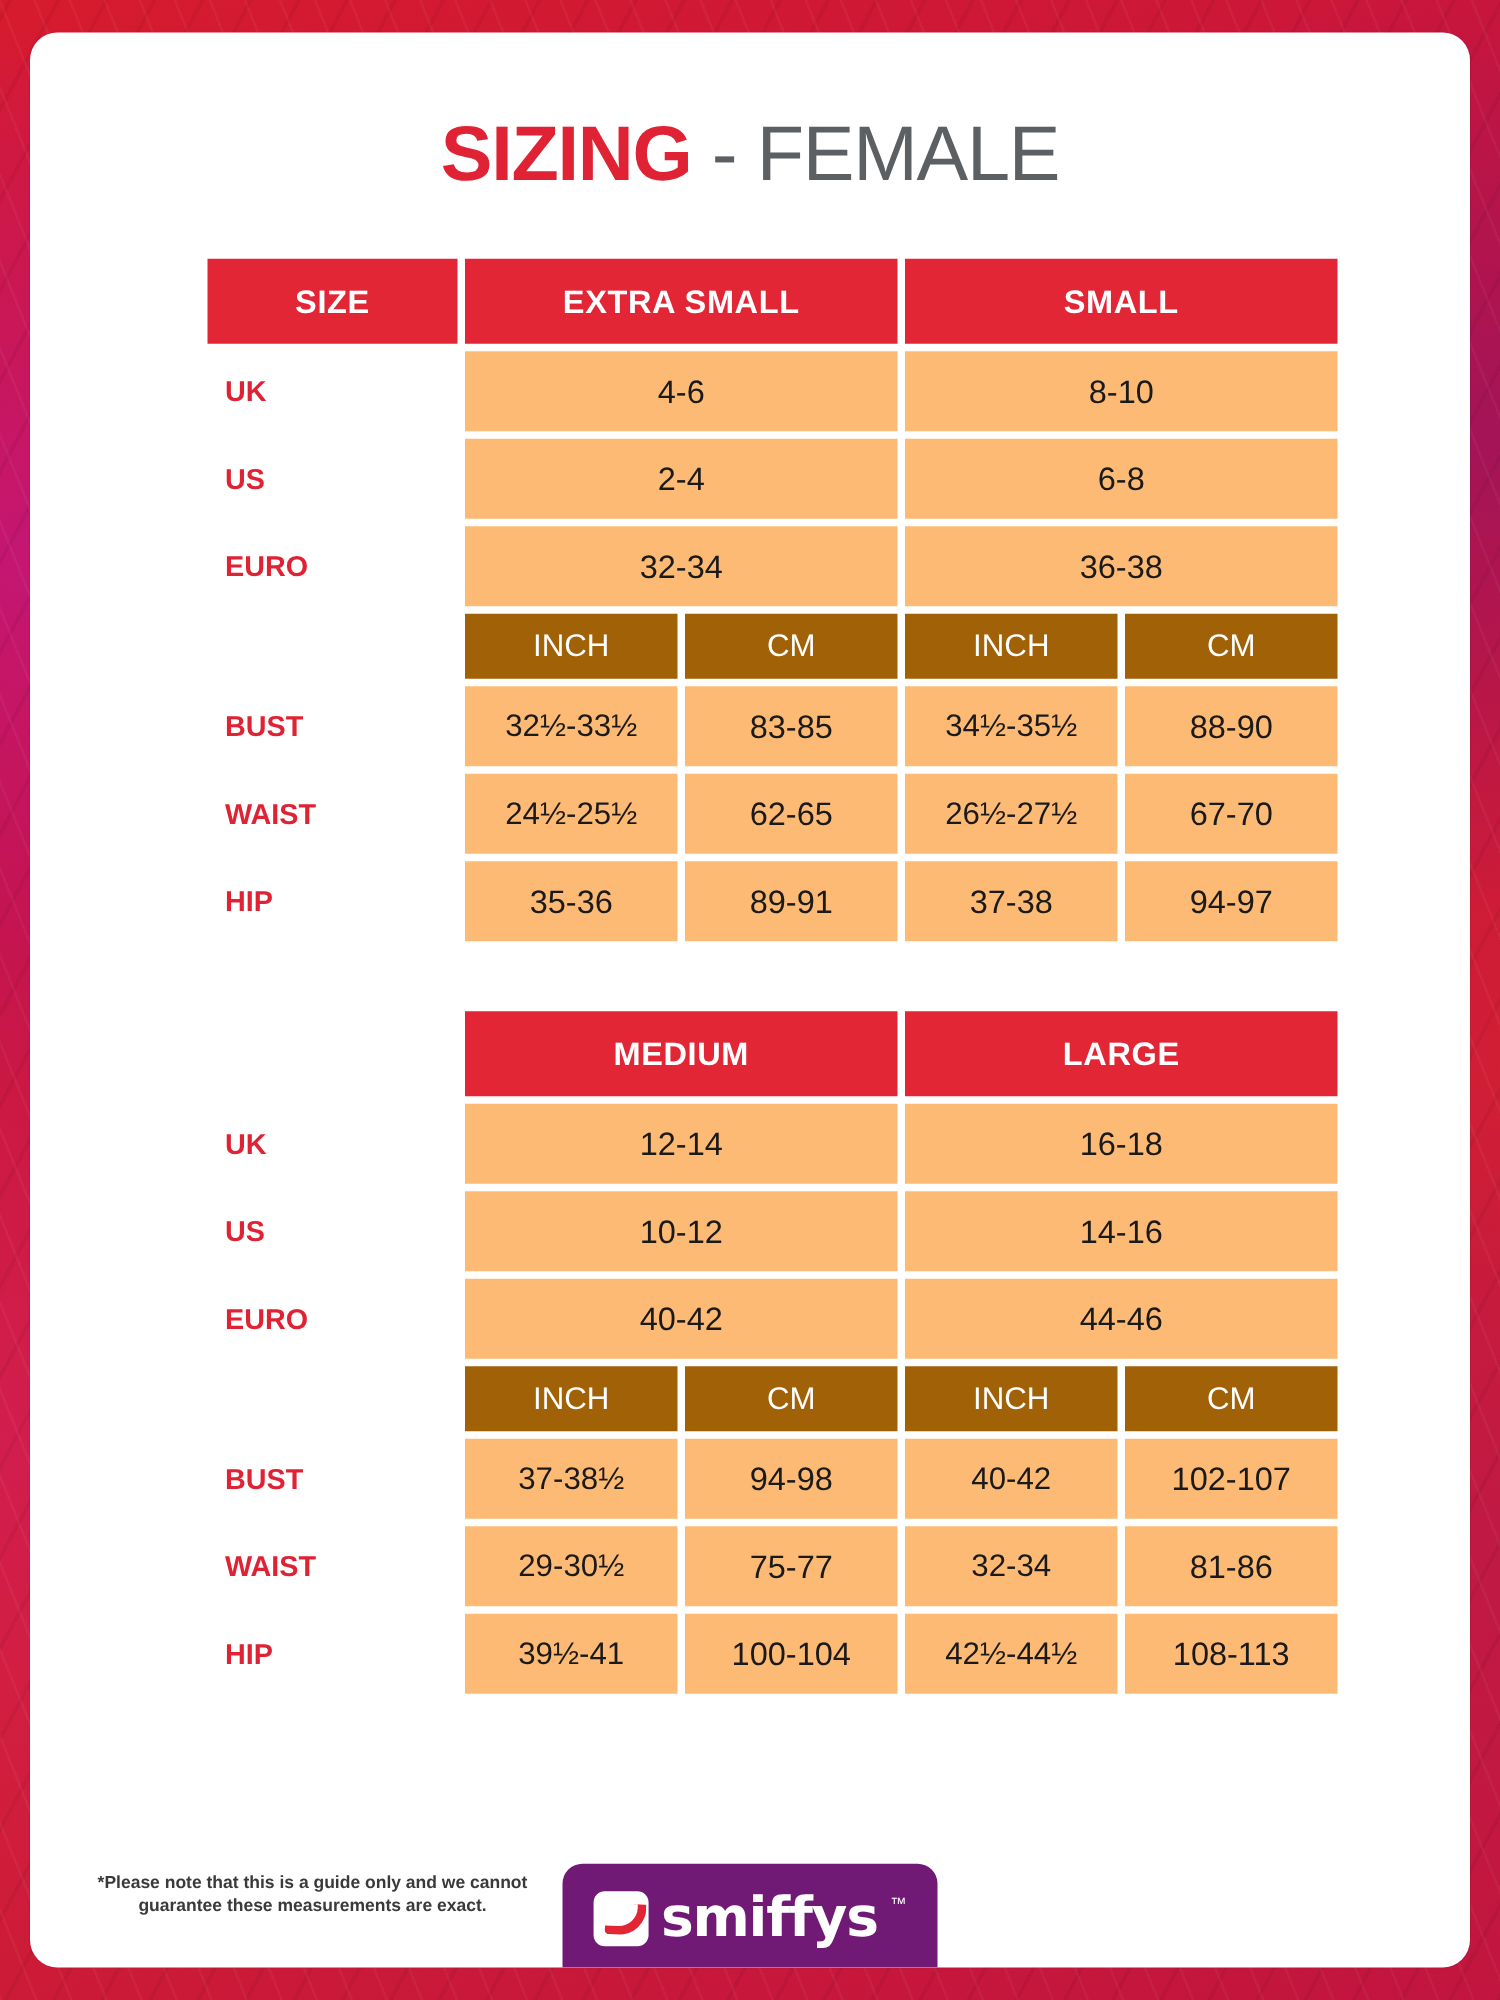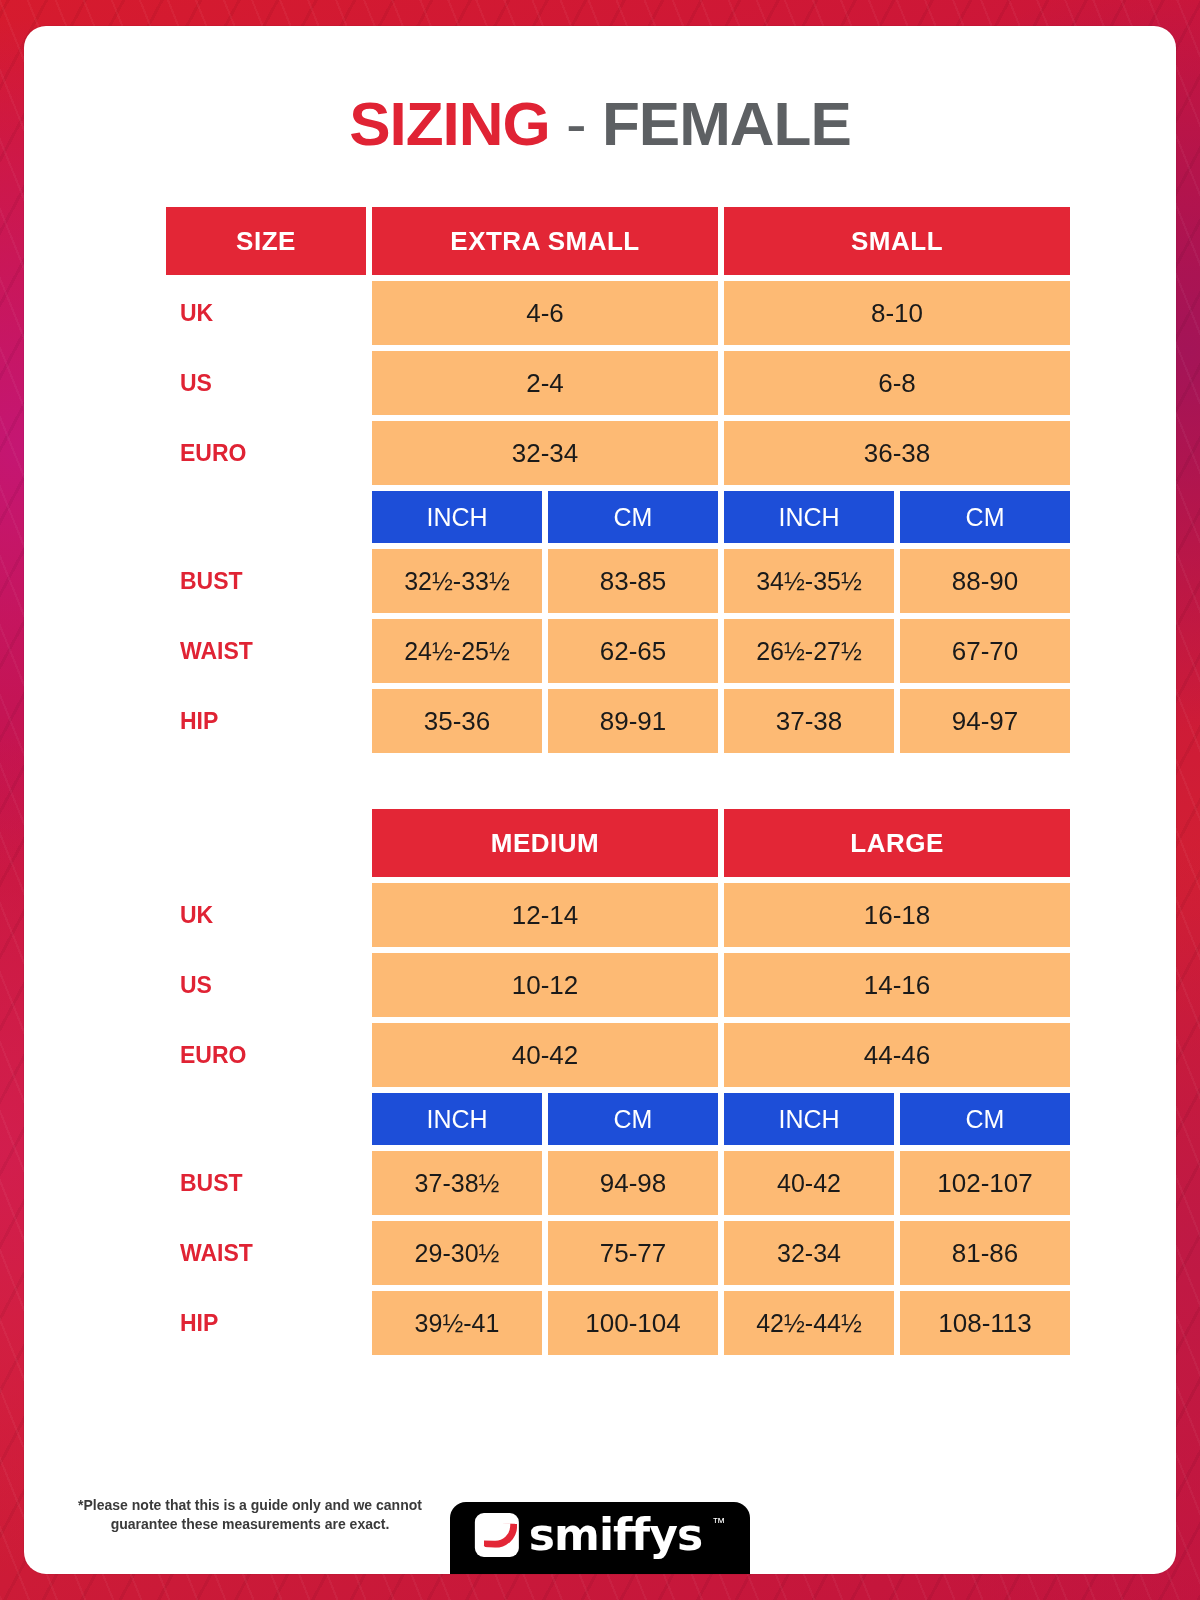--- a/index.html
+++ b/index.html
@@ -49,21 +49,21 @@
   .title {
     text-align: center;
     margin-top: 62px;
     font-size: 62px;
     font-weight: bold;
     letter-spacing: -1px;
     white-space: nowrap;
   }
   .title .sizing { color: #e02334; margin-top: 36px; }
   .title .dash, .title .female { color: #5d6063; font-weight: normal; }
-  .title .female { font-weight: bold; }
+  .title .female { font-weight: normal; }
 
   
   .table-wrap { margin: 0 auto; width: 880px; }
   table { border-collapse: separate; border-spacing: 6px 6px; width: 100%; table-layout: fixed; }
 
   col.label-col { width: 200px; }
   col.q-col { width: 170px; }
 
   td, th {
     padding: 0;
@@ -85,21 +85,21 @@
   td.spacer { background: transparent; }
   th.sizehead {
     background: #e32636;
     color: #ffffff;
     font-weight: bold;
     font-size: 26px;
     height: 68px;
     letter-spacing: .5px;
   }
   th.unithead {
-    background: #1d4ed8;
+    background: #a16207;
     color: #ffffff;
     font-weight: normal;
     font-size: 25px;
     height: 52px;
   }
   td.val {
     background: #fdba74;
     font-size: 26px;
     height: 64px;
   }
@@ -123,22 +123,22 @@
     font-weight: bold;
     color: #3a3a3a;
     line-height: 1.35;
   }
   .brand-tab {
     position: absolute;
     left: 50%;
     transform: translateX(-50%);
     bottom: 0;
     width: 300px;
-    height: 72px;
-    background: #000000;
+    height: 83px;
+    background: #701a75;
     border-radius: 16px 16px 0 0;
     text-align: right;
   }
   .brand-inner {
     position: absolute;
     left: 50%;
     transform: translateX(-50%);
     bottom: 14px;
     display: flex;
     align-items: center;

